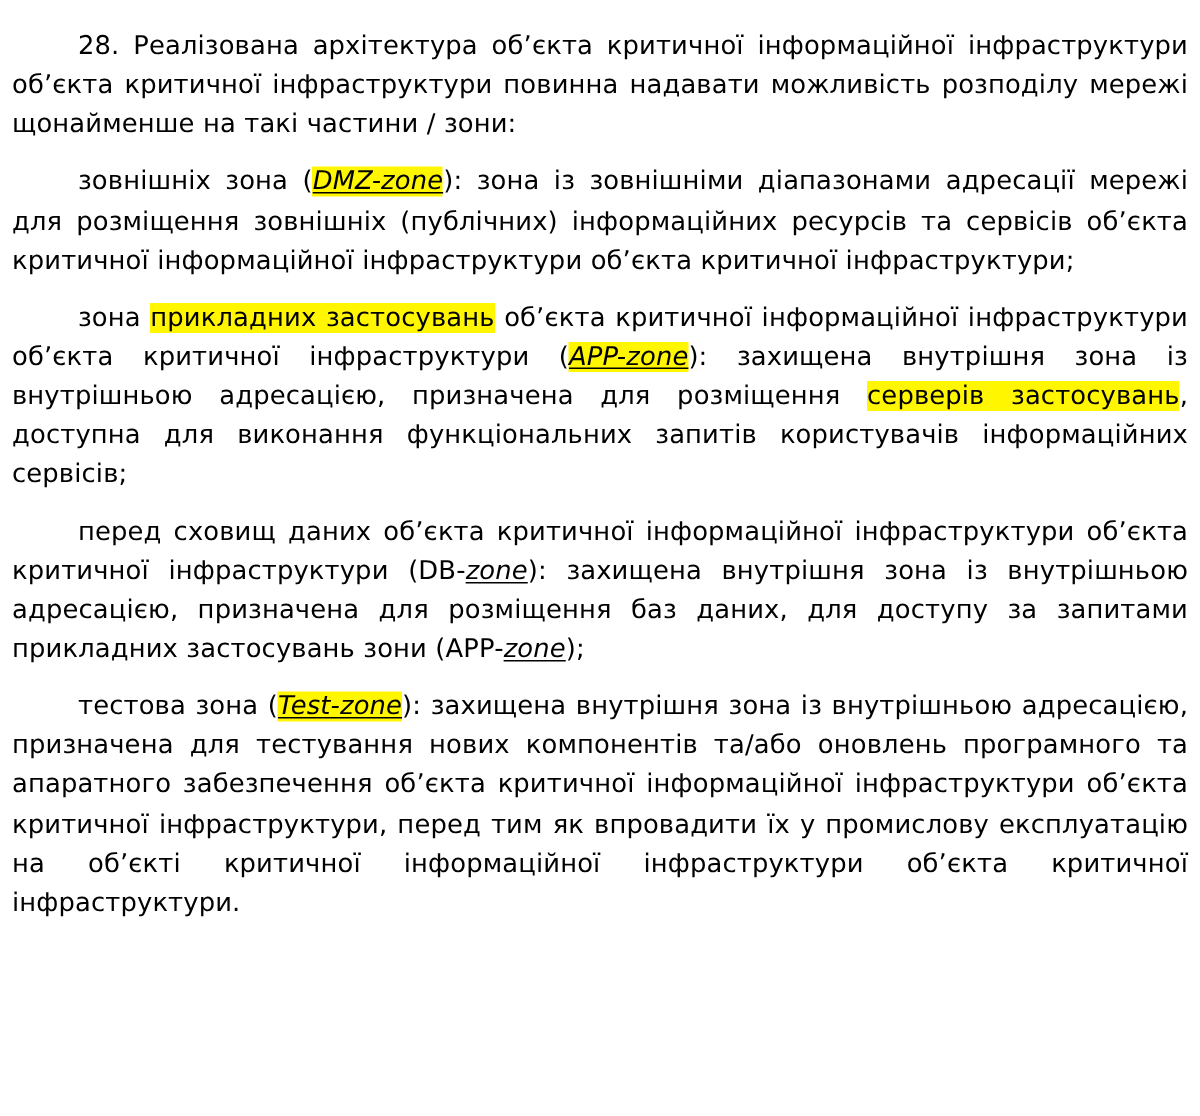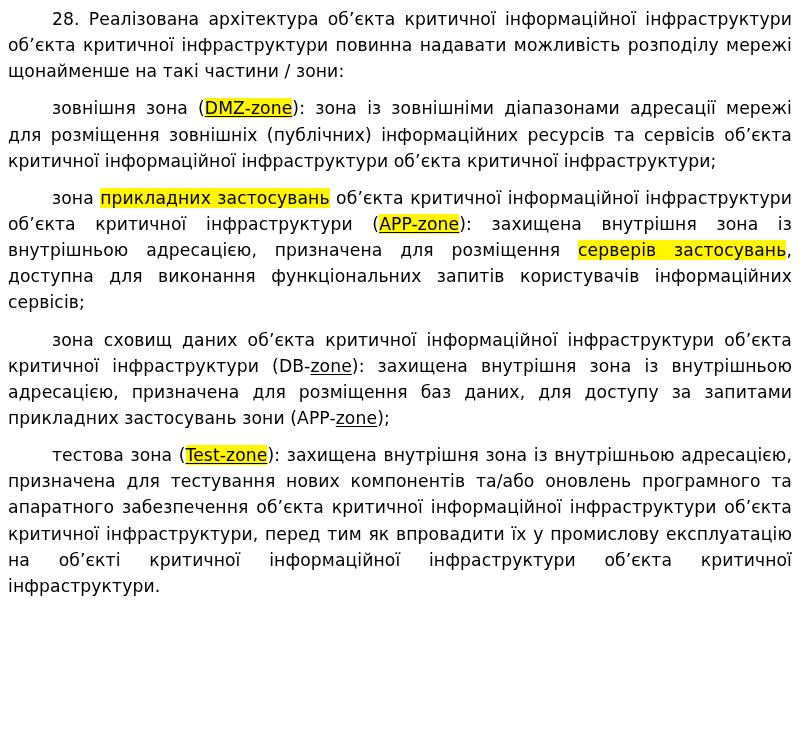--- a/index.html
+++ b/index.html
@@ -18,43 +18,44 @@
     height: 744px;
     box-sizing: border-box;
     padding: 6px 8px 0 8px;
     overflow: hidden;
   }
   .para {
     text-align: justify;
     text-justify: inter-word;
     font-size: 17.2px;
     line-height: 1.52;
-    margin: 0 0 11px 0;
+    margin: 12px 0 11px 0;
     letter-spacing: 0.1px;
   }
   .para .indent {
     display: inline-block;
     width: 44px;
   }
   .hl {
     background: #fff600;
   }
   .u {
     text-decoration: underline;
     text-decoration-thickness: 1px;
     text-underline-offset: 2px;
+    font-style: italic;
   }
   .last {
     margin-bottom: 0;
   }
 </style>
 </head>
 <body>
 
 <div class="page">
   <div id="paragraphs">
       <p class="para"><span class="indent"></span><span>28. </span><span>Реалізована архітектура об’єкта критичної інформаційної інфраструктури об’єкта критичної інфраструктури повинна надавати можливість розподілу мережі щонайменше на такі частини / зони:</span></p>
-      <p class="para"><span class="indent"></span><span>зовнішня зона (</span><span class="hl u">DMZ-zone</span><span>): зона із зовнішніми діапазонами адресації мережі для розміщення зовнішніх (публічних) інформаційних ресурсів та сервісів об’єкта критичної інформаційної інфраструктури об’єкта критичної інфраструктури;</span></p>
+      <p class="para"><span class="indent"></span><span>зовнішніх зона (</span><span class="hl u">DMZ-zone</span><span>): зона із зовнішніми діапазонами адресації мережі для розміщення зовнішніх (публічних) інформаційних ресурсів та сервісів об’єкта критичної інформаційної інфраструктури об’єкта критичної інфраструктури;</span></p>
       <p class="para"><span class="indent"></span><span>зона </span><span class="hl">прикладних застосувань</span><span> об’єкта критичної інформаційної інфраструктури об’єкта критичної інфраструктури (</span><span class="hl u">APP-zone</span><span>): захищена внутрішня зона із внутрішньою адресацією, призначена для розміщення </span><span class="hl">серверів застосувань</span><span>, доступна для виконання функціональних запитів користувачів інформаційних сервісів;</span></p>
-      <p class="para"><span class="indent"></span><span>зона сховищ даних об’єкта критичної інформаційної інфраструктури об’єкта критичної інфраструктури (DB-</span><span class="u">zone</span><span>): захищена внутрішня зона із внутрішньою адресацією, призначена для розміщення баз даних, для доступу за запитами прикладних застосувань зони (APP-</span><span class="u">zone</span><span>);</span></p>
+      <p class="para"><span class="indent"></span><span>перед сховищ даних об’єкта критичної інформаційної інфраструктури об’єкта критичної інфраструктури (DB-</span><span class="u">zone</span><span>): захищена внутрішня зона із внутрішньою адресацією, призначена для розміщення баз даних, для доступу за запитами прикладних застосувань зони (APP-</span><span class="u">zone</span><span>);</span></p>
       <p class="para last"><span class="indent"></span><span>тестова зона (</span><span class="hl u">Test-zone</span><span>): захищена внутрішня зона із внутрішньою адресацією, призначена для тестування нових компонентів та/або оновлень програмного та апаратного забезпечення об’єкта критичної інформаційної інфраструктури об’єкта критичної інфраструктури, перед тим як впровадити їх у промислову експлуатацію на об’єкті критичної інформаційної інфраструктури об’єкта критичної інфраструктури.</span></p>
     </div>
 </div>
 
 </body></html>

